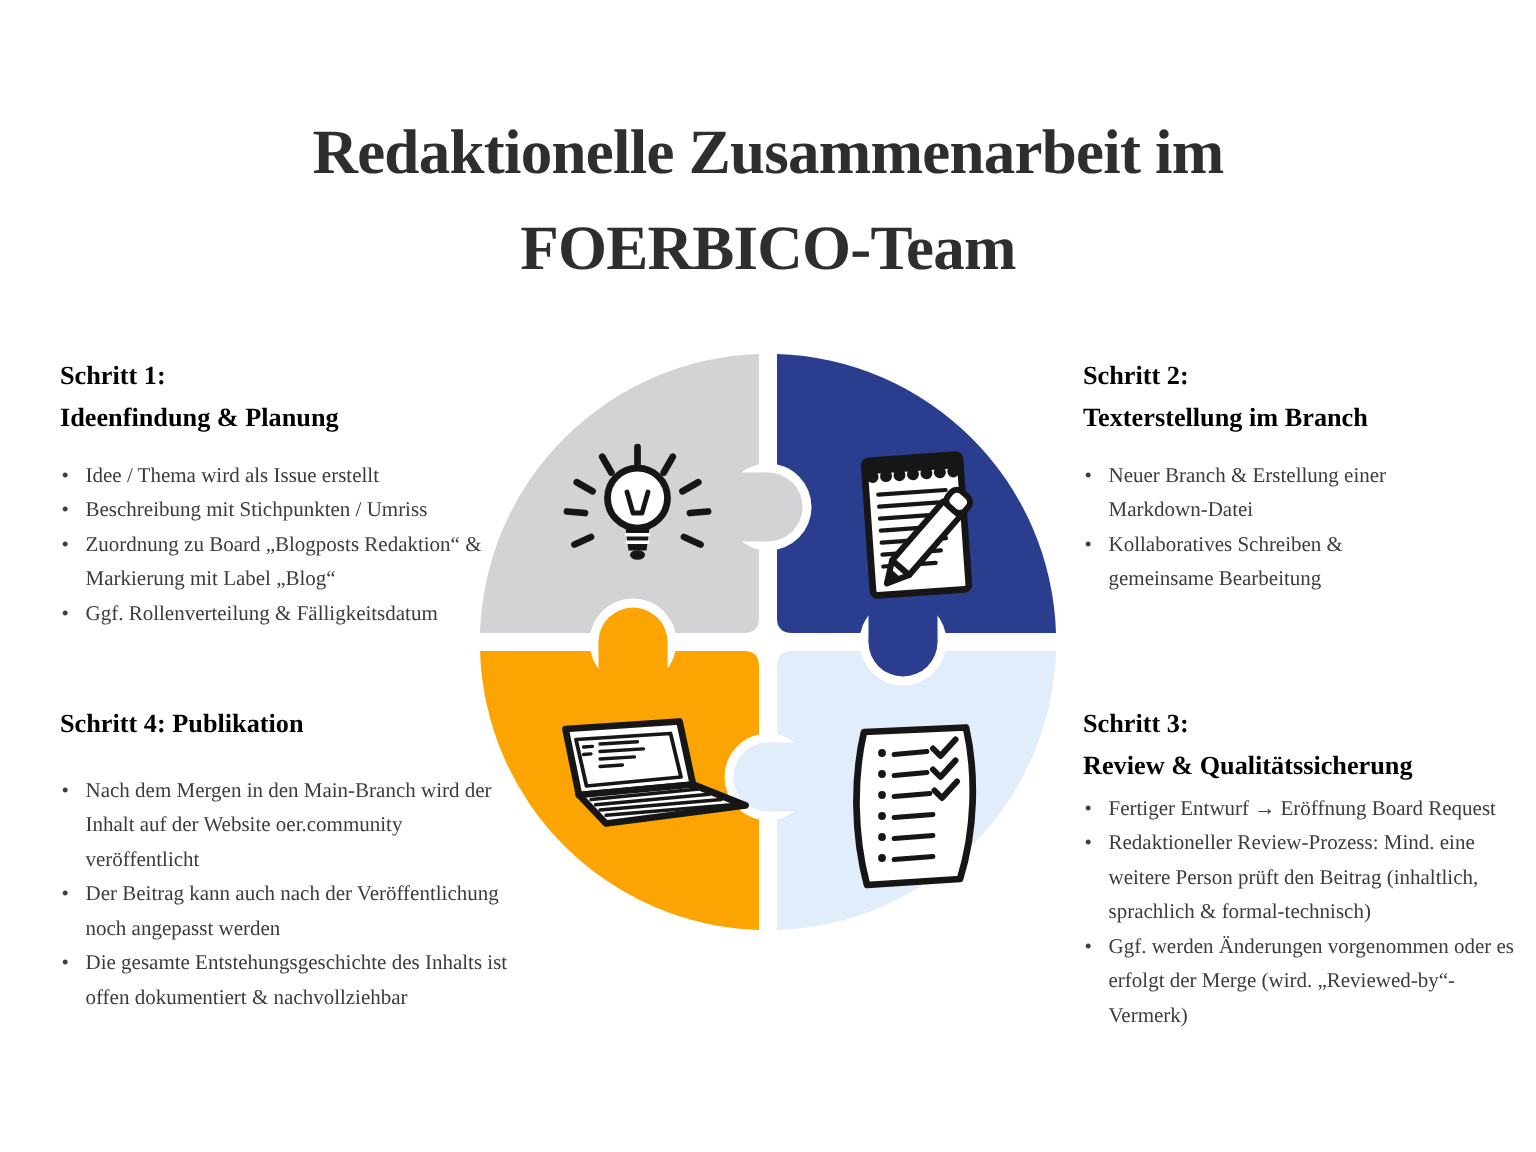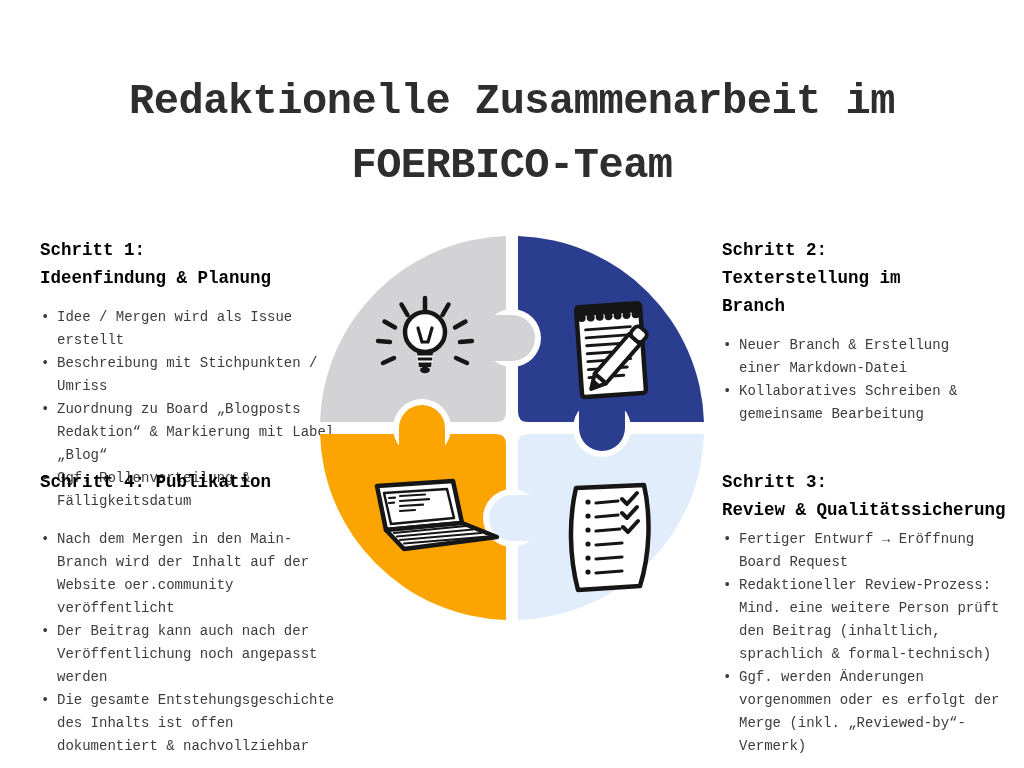--- a/index.html
+++ b/index.html
@@ -1,53 +1,53 @@
 <!DOCTYPE html>
 <html><head>
 <meta charset="utf-8">
 <style>
   html,body{margin:0;padding:0;background:#ffffff;}
   .canvas{
     position:relative;width:1024px;height:768px;background:#ffffff;overflow:hidden;
-    font-family:Liberation Mono, monospace;
+    font-family:Liberation Serif, serif;
   }
   .title{
     position:absolute;left:0;top:42px;width:100%;text-align:center;
     font-size:42px;font-weight:700;line-height:64px;letter-spacing:-0.5px;
     color:#2e2e2e;white-space:pre-line;
   }
   .step{position:absolute;color:#3c3c3c;}
   .step h2{
     margin:0 0 14px 0;font-size:17.5px;line-height:28px;font-weight:700;
     color:#000000;white-space:pre-line;
   }
   .step ul{list-style:none;margin:0;padding:0;font-size:14px;line-height:23px;}
   .step li{position:relative;padding-left:17px;}
   .step li::before{content:"\2022";position:absolute;left:1px;top:0;}
   #step-1{left:40px;top:236px;width:300px;}
   #step-2{left:722px;top:236px;width:238px;}
   #step-3{left:722px;top:468px;width:292px;}
   #step-3 h2{margin-bottom:4px;}
   #step-4{left:40px;top:468px;width:300px;}
-  #step-4 h2{margin-bottom:32px;}
+  #step-4 h2{margin-bottom:20px;}
   .puzzle{position:absolute;left:312px;top:228px;width:400px;height:400px;}
 </style>
 </head>
 <body>
 
 <div class="canvas">
 
   <h1 class="title">Redaktionelle Zusammenarbeit im
 FOERBICO-Team</h1>
 
   <div class="step" id="step-1">
     <h2>Schritt 1:
 Ideenfindung &amp; Planung</h2>
     <ul>
-      <li>Idee / Mergen wird als Issue erstellt</li>
+      <li>Idee / Thema wird als Issue erstellt</li>
       <li>Beschreibung mit Stichpunkten / Umriss</li>
       <li>Zuordnung zu Board „Blogposts Redaktion“ &amp; Markierung mit Label „Blog“</li>
       <li>Ggf. Rollenverteilung &amp; Fälligkeitsdatum</li>
     </ul>
   </div>
 
   <div class="step" id="step-2">
     <h2>Schritt 2:
 Texterstellung im Branch</h2>
     <ul>
@@ -55,21 +55,21 @@
       <li>Kollaboratives Schreiben &amp; gemeinsame Bearbeitung</li>
     </ul>
   </div>
 
   <div class="step" id="step-3">
     <h2>Schritt 3:
 Review &amp; Qualitätssicherung</h2>
     <ul>
       <li>Fertiger Entwurf → Eröffnung Board Request</li>
       <li>Redaktioneller Review-Prozess: Mind. eine weitere Person prüft den Beitrag (inhaltlich, sprachlich &amp; formal-technisch)</li>
-      <li>Ggf. werden Änderungen vorgenommen oder es erfolgt der Merge (inkl. „Reviewed-by“-Vermerk)</li>
+      <li>Ggf. werden Änderungen vorgenommen oder es erfolgt der Merge (wird. „Reviewed-by“-Vermerk)</li>
     </ul>
   </div>
 
   <div class="step" id="step-4">
     <h2>Schritt 4: Publikation</h2>
     <ul>
       <li>Nach dem Mergen in den Main-Branch wird der Inhalt auf der Website oer.community veröffentlicht</li>
       <li>Der Beitrag kann auch nach der Veröffentlichung noch angepasst werden</li>
       <li>Die gesamte Entstehungsgeschichte des Inhalts ist offen dokumentiert &amp; nachvollziehbar</li>
     </ul>

